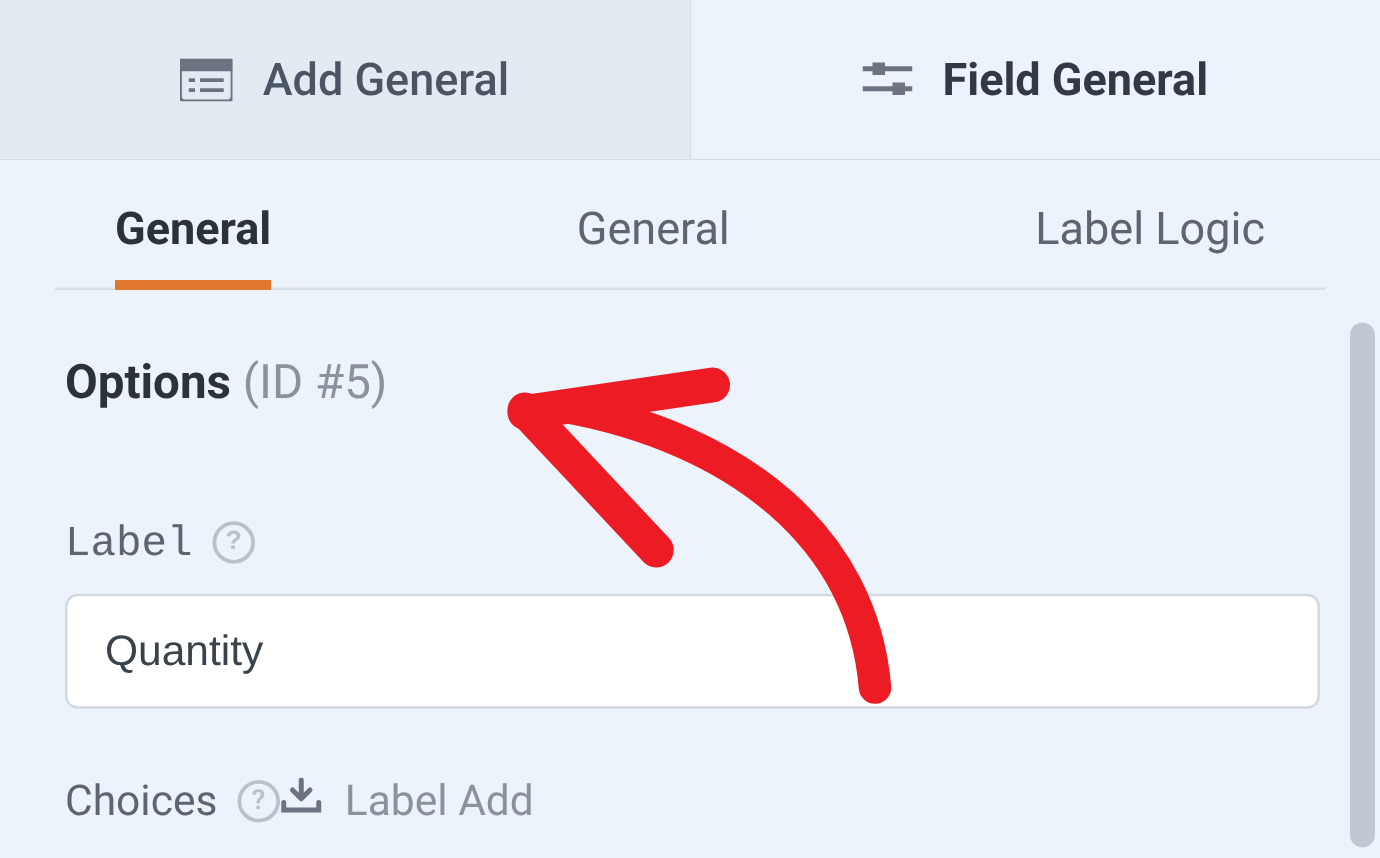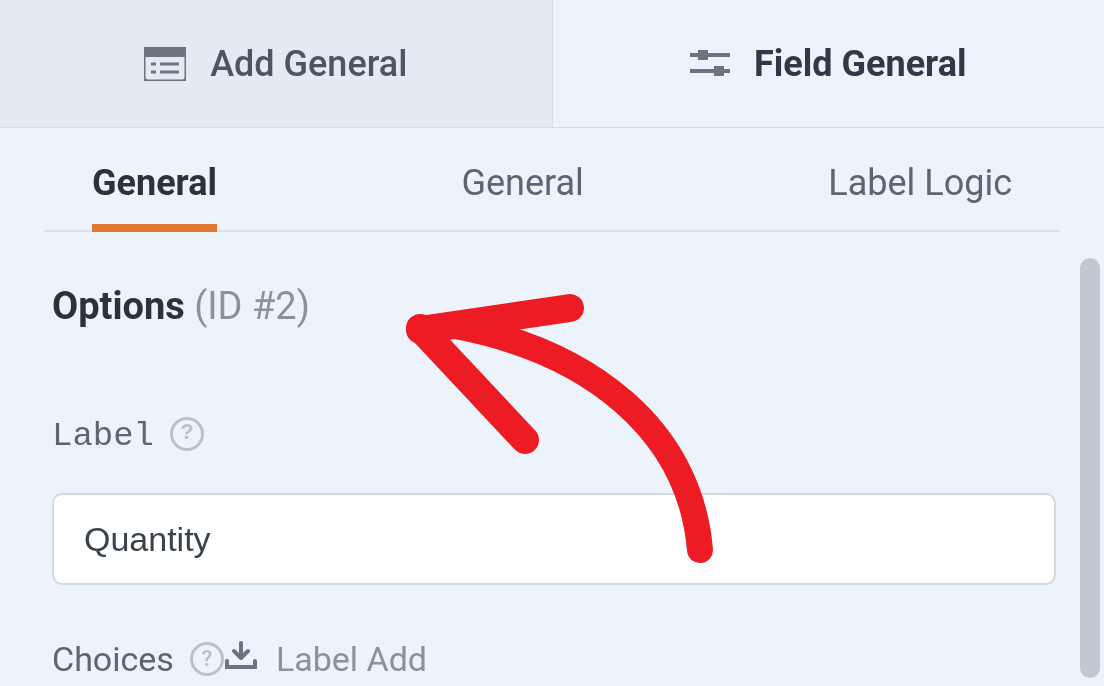--- a/index.html
+++ b/index.html
@@ -99,21 +99,21 @@
     display: inline-flex;
     align-items: center; justify-content: center;
     font-size: 22px;
     color: #b9c2cb;
     font-weight: 600;
     line-height: 1;
     cursor: help;
   }
 
   .text-input {
-    margin-top: 38px;
+    margin-top: 20px;
     width: 100%;
     height: 92px;
     border: 2px solid #d2d9e1;
     border-radius: 10px;
     background: #fff;
     font-size: 34px;
     color: #3a434c;
     padding: 0 30px;
     outline: none;
   }
@@ -187,21 +187,21 @@
 
 <div class="subtabs">
   <div class="sub active">General</div>
   <div class="sub">General</div>
   <div class="sub">Label Logic</div>
 </div>
 
 <div class="content">
   <div class="field-title">
     <span>Options</span>
-    <span class="id">(ID #2)</span>
+    <span class="id">(ID #5)</span>
   </div>
 
   <div class="field-label-row">
     <span>Label</span>
     <span class="help-icon">?</span>
   </div>
   <input class="text-input" type="text" value="Quantity" style="">
 
   <div class="choices-row">
     <div class="choices-left">

